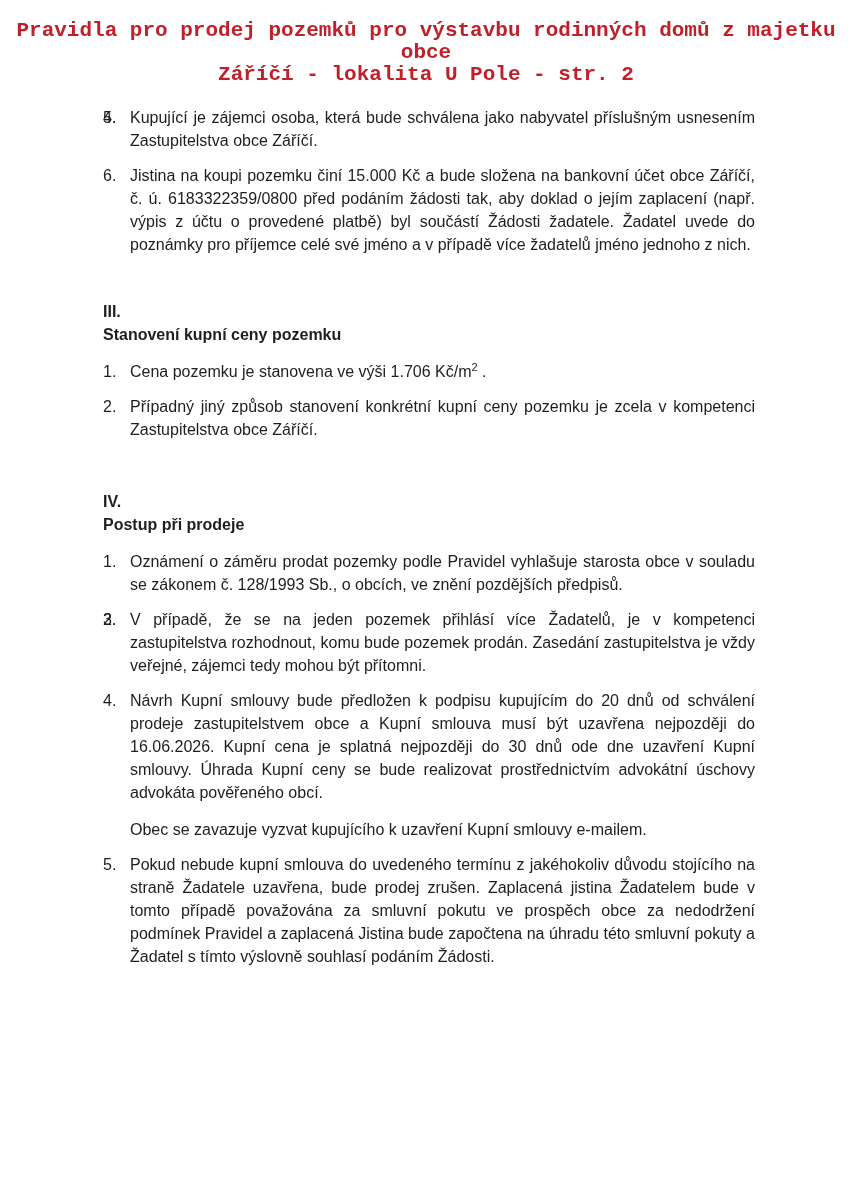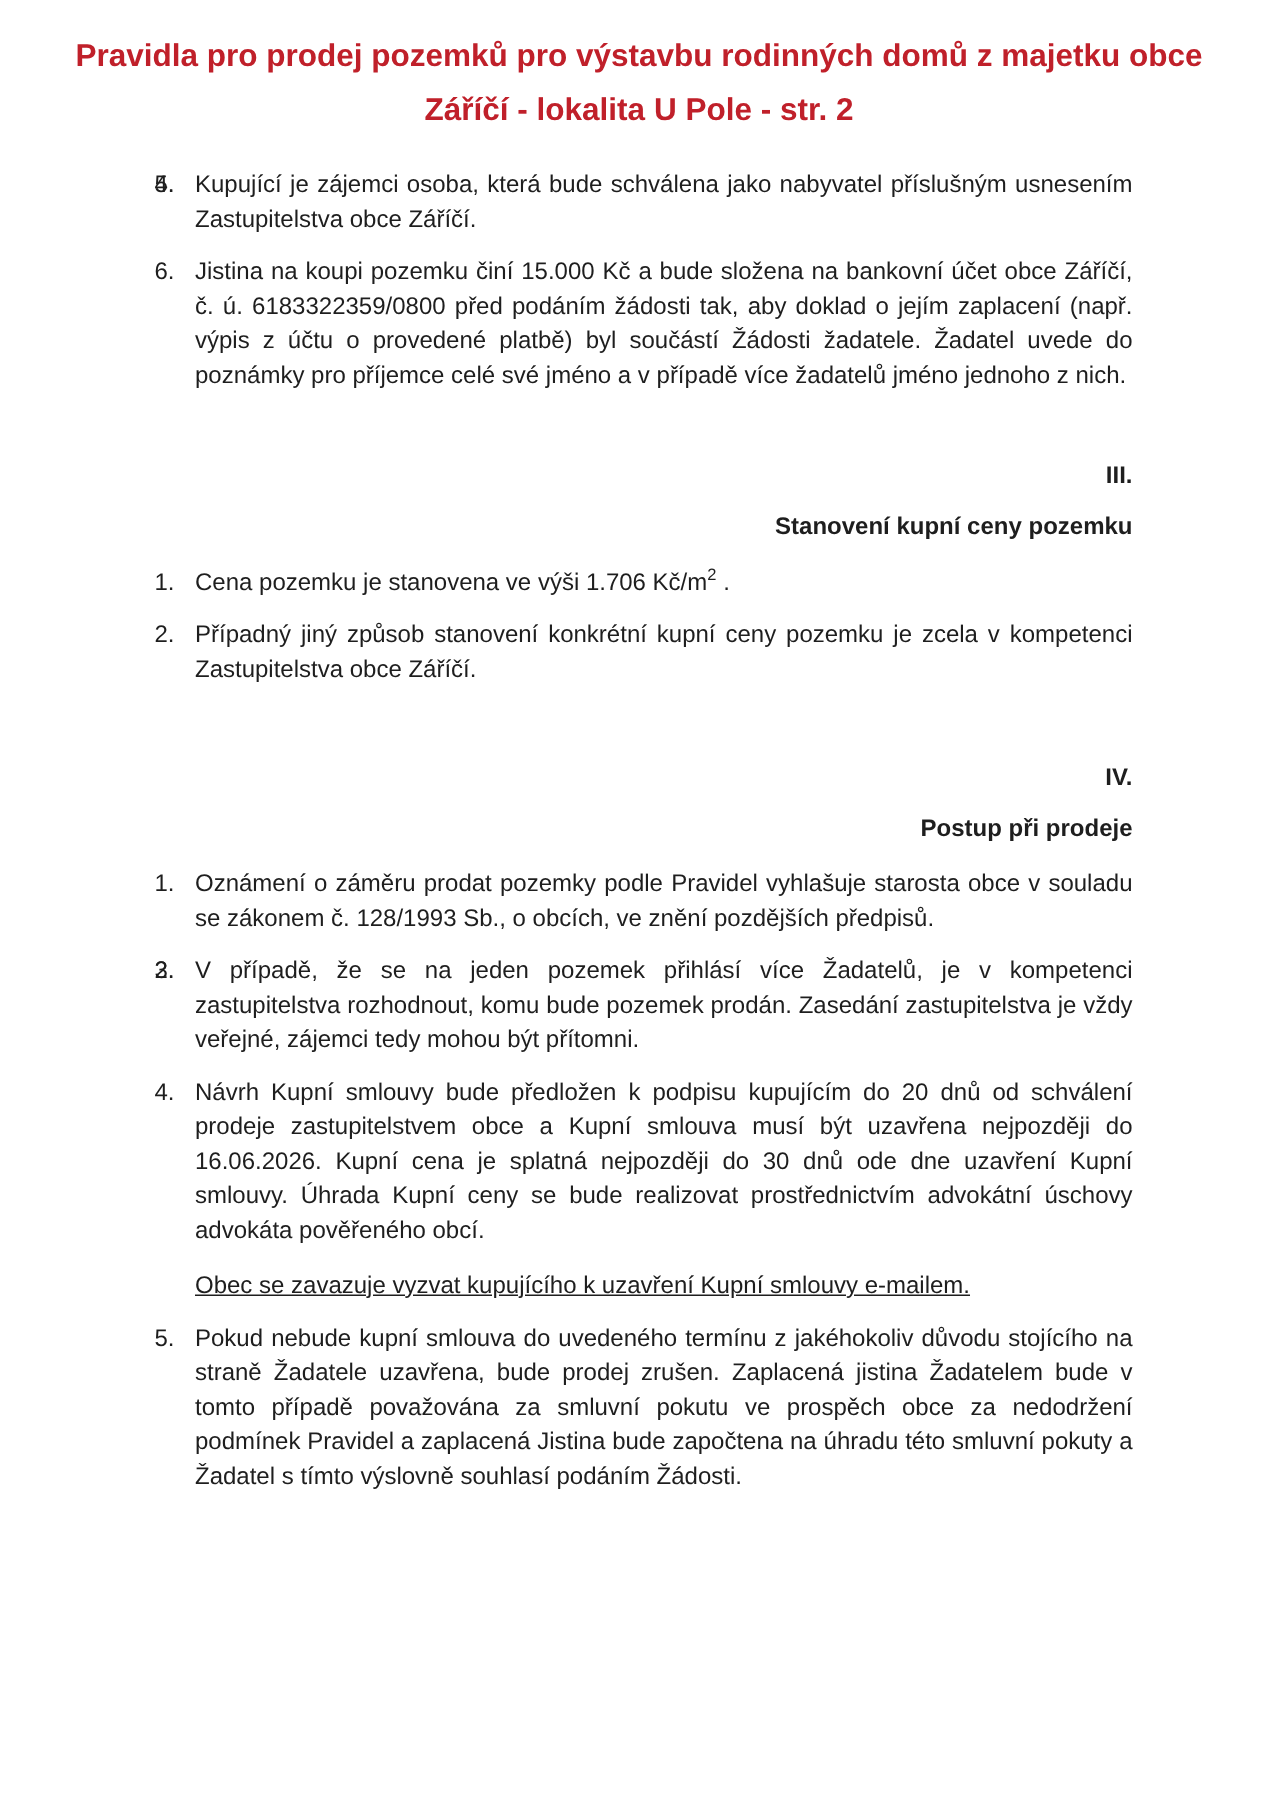--- a/index.html
+++ b/index.html
@@ -11,48 +11,48 @@
   }
   .page {
     position: relative;
     width: 852px; height: 1200px;
     background: #ffffff;
     overflow: hidden;
   }
   .doc-title {
     padding-top: 20px;
     text-align: center;
-    font-family: Liberation Sans, sans-serif;
+    font-family: Liberation Mono, monospace;
     font-weight: bold;
     font-size: 21px;
-    line-height: 36px;
+    line-height: 22px;
     color: #c0202a;
   }
   .doc-title .title-line { display: block; }
   .content {
     margin-left: 103px;
     width: 652px;
     font-size: 16px;
     line-height: 23px;
   }
   .list-first { margin-top: 20px; }
   .item {
     position: relative;
     padding-left: 27px;
     text-align: justify;
     margin-bottom: 12px;
   }
   .item:last-child { margin-bottom: 0; }
   .num { position: absolute; left: 0; top: 0; }
-  .section-head { text-align: right; font-weight: bold; }
+  .section-head { text-align: left; font-weight: bold; }
   .sec-3 { margin-top: 44px; }
   .sec-4 { margin-top: 49px; }
-  .sec-title { margin-top: 11px; }
+  .sec-title { }
   .list-after-head { margin-top: 14px; }
-  .extra-para { margin-top: 14px; text-decoration: underline; }
+  .extra-para { margin-top: 14px; }
   sup { font-size: 11px; line-height: 0; vertical-align: super; }
 </style>
 </head>
 <body>
 
 <div class="page">
 
   <h1 class="doc-title">
     <span class="title-line">Pravidla pro prodej pozemků pro výstavbu rodinných domů z majetku obce</span>
     <span class="title-line">Záříčí - lokalita U Pole - str. 2</span>

